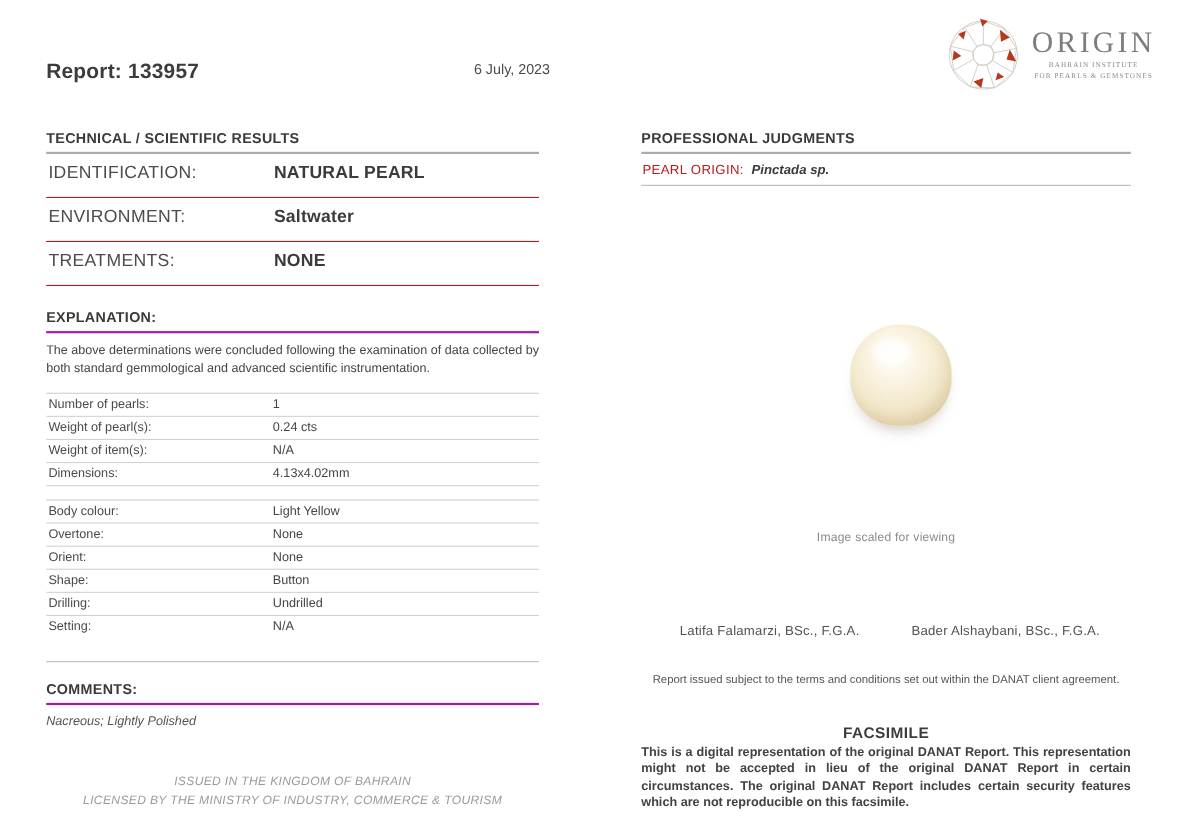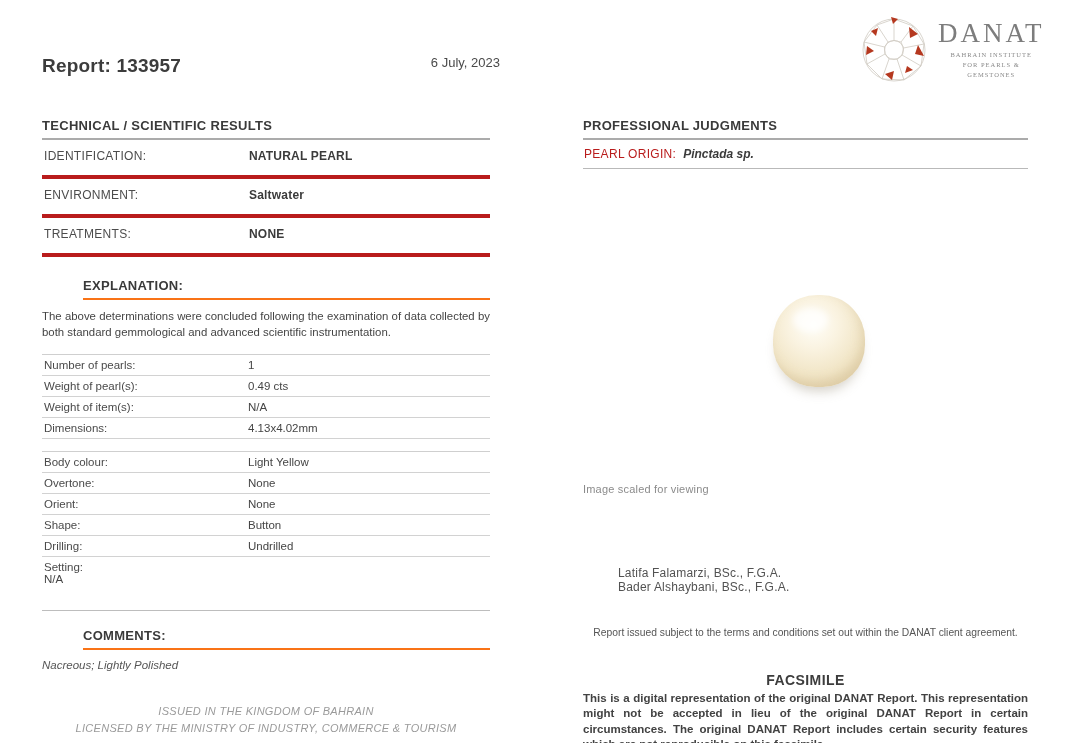--- a/index.html
+++ b/index.html
@@ -16,33 +16,33 @@
   .logo-text { margin-left:8px; }
   .logo-name { font-family:"Liberation Serif", serif; font-size:27px; letter-spacing:3px; color:#7d7d7d; line-height:1; }
   .logo-sub { font-family:"Liberation Serif", serif; font-size:6.5px; letter-spacing:1px; color:#8a8a8a; text-align:center; margin-top:3px; line-height:1.5; }
 
   
   .col-left  { position:absolute; left:42px;  top:118px; width:448px; }
   .col-right { position:absolute; left:583px; top:118px; width:445px; }
 
   .sec-head { font-size:13px; font-weight:bold; color:#3a3a3a; letter-spacing:.3px;
               padding-bottom:5px; border-bottom:2px solid #ababab; }
-  .sec-head.pink { border-bottom:2px solid #f97316;margin-left:41px; }
-
-  .res-row { display:flex; padding:9px 0 12px 2px; border-bottom:4px solid #b91c1c; font-size:12px; }
+  .sec-head.pink { border-bottom:2px solid #a21caf; }
+
+  .res-row { display:flex; padding:9px 0 12px 2px; border-bottom:1px solid #b91c1c; font-size:16px; }
   .res-row .lbl { width:205px; color:#4c4c4c; letter-spacing:.3px; }
   .res-row .val { font-weight:bold; color:#3b3b3b; letter-spacing:.2px; }
 
   .expl-head { margin-top:21px; }
   .para { margin-top:9px; font-size:11.4px; line-height:1.4; text-align:justify; color:#444444; }
 
   .dtable { margin-top:13px; border-top:1px solid #cfcfcf; }
   .dtable.second { margin-top:12px; }
   .d-row { display:flex; padding:4px 0 4px 2px; border-bottom:1px solid #d2d2d2; font-size:11.5px; color:#4a4a4a; }
-  .d-row.last { border-bottom:none;flex-direction:column; }
+  .d-row.last { border-bottom:none; }
   .d-row .lbl { width:204px; }
   .d-row .val { color:#454545; }
 
   .sep-line { margin-top:21px; border-top:1px solid #bdbdbd; }
   .comments-head { margin-top:17px; }
   .comment-text { margin-top:9px; font-size:11.5px; font-style:italic; color:#555555; }
 
   
   .origin-row { display:flex; padding:7px 0 7px 1px; border-bottom:1px solid #b9b9b9; font-size:12px; }
   .origin-row .lbl { color:#b91c1c; letter-spacing:.3px; margin-right:7px; }
@@ -53,23 +53,23 @@
   .pearl {
     position:absolute; left:190px; top:0; width:92px; height:92px;
     border-radius:48% 48% 46% 46%;
     background: radial-gradient(circle at 44% 32%, #fffef8 0%, #faf3e1 30%, #f1e5c6 62%, #e3d1a8 88%, #d8c193 100%);
     box-shadow: 0 9px 12px -5px rgba(160,150,130,.45), inset -4px -6px 10px rgba(205,185,145,.35);
   }
   .pearl::before {
     content:""; position:absolute; left:22%; top:14%; width:38%; height:26%;
     border-radius:50%; background:rgba(255,255,255,.75); filter:blur(3px);
   }
-  .img-caption { margin-top:93px; text-align:left; font-size:11px; color:#8b8b8b; letter-spacing:.2px; }
-
-  .signatures { margin-top:71px; display:flex; justify-content:space-between; padding:0 28px 0 35px; font-size:12px; color:#525252; letter-spacing:.2px;flex-direction:column; }
+  .img-caption { margin-top:93px; text-align:center; font-size:11px; color:#8b8b8b; letter-spacing:.2px; }
+
+  .signatures { margin-top:71px; display:flex; justify-content:space-between; padding:0 28px 0 35px; font-size:12px; color:#525252; letter-spacing:.2px; }
   .terms { margin-top:33px; text-align:center; font-size:10.3px; color:#555555; }
 
   .facs-head { margin-top:34px; text-align:center; font-size:14px; font-weight:bold; color:#3c3c3c; letter-spacing:.4px; }
   .facs-text { margin-top:3px; font-size:11.5px; font-weight:bold; line-height:1.33; text-align:justify; color:#424242; }
 
   .footer-left { position:absolute; left:42px; top:703px; width:448px; text-align:center;
                  font-style:italic; font-size:11px; line-height:1.5; color:#9a9a9a; letter-spacing:.3px; }
 </style>
 </head>
 <body>
@@ -92,21 +92,21 @@
         <polygon points="33,3 40,5 35,10"></polygon>
         <polygon points="51,13 60,20 52,24"></polygon>
         <polygon points="60,31 66,42 57,40"></polygon>
         <polygon points="9,32 16,37 8,41"></polygon>
         <polygon points="13,17 20,14 18,22"></polygon>
         <polygon points="27,60 36,57 34,66"></polygon>
         <polygon points="49,52 55,56 47,59"></polygon>
       </g>
     </svg>
     <div class="logo-text">
-      <div class="logo-name">DANAT</div>
+      <div class="logo-name">ORIGIN</div>
       <div class="logo-sub">
         <span>BAHRAIN INSTITUTE</span><br>
         <span>FOR PEARLS &amp; GEMSTONES</span>
       </div>
     </div>
   </div>
 
   <div class="col-left">
     <div class="sec-head">TECHNICAL / SCIENTIFIC RESULTS</div>
 
@@ -126,21 +126,21 @@
     <div class="sec-head pink expl-head">EXPLANATION:</div>
     <div class="para">The above determinations were concluded following the examination of data collected by both standard gemmological and advanced scientific instrumentation.</div>
 
     <div class="dtable">
       <div class="d-row">
         <span class="lbl">Number of pearls:</span>
         <span class="val">1</span>
       </div>
       <div class="d-row">
         <span class="lbl">Weight of pearl(s):</span>
-        <span class="val">0.49 cts</span>
+        <span class="val">0.24 cts</span>
       </div>
       <div class="d-row">
         <span class="lbl">Weight of item(s):</span>
         <span class="val">N/A</span>
       </div>
       <div class="d-row">
         <span class="lbl">Dimensions:</span>
         <span class="val">4.13x4.02mm</span>
       </div>
     </div>

